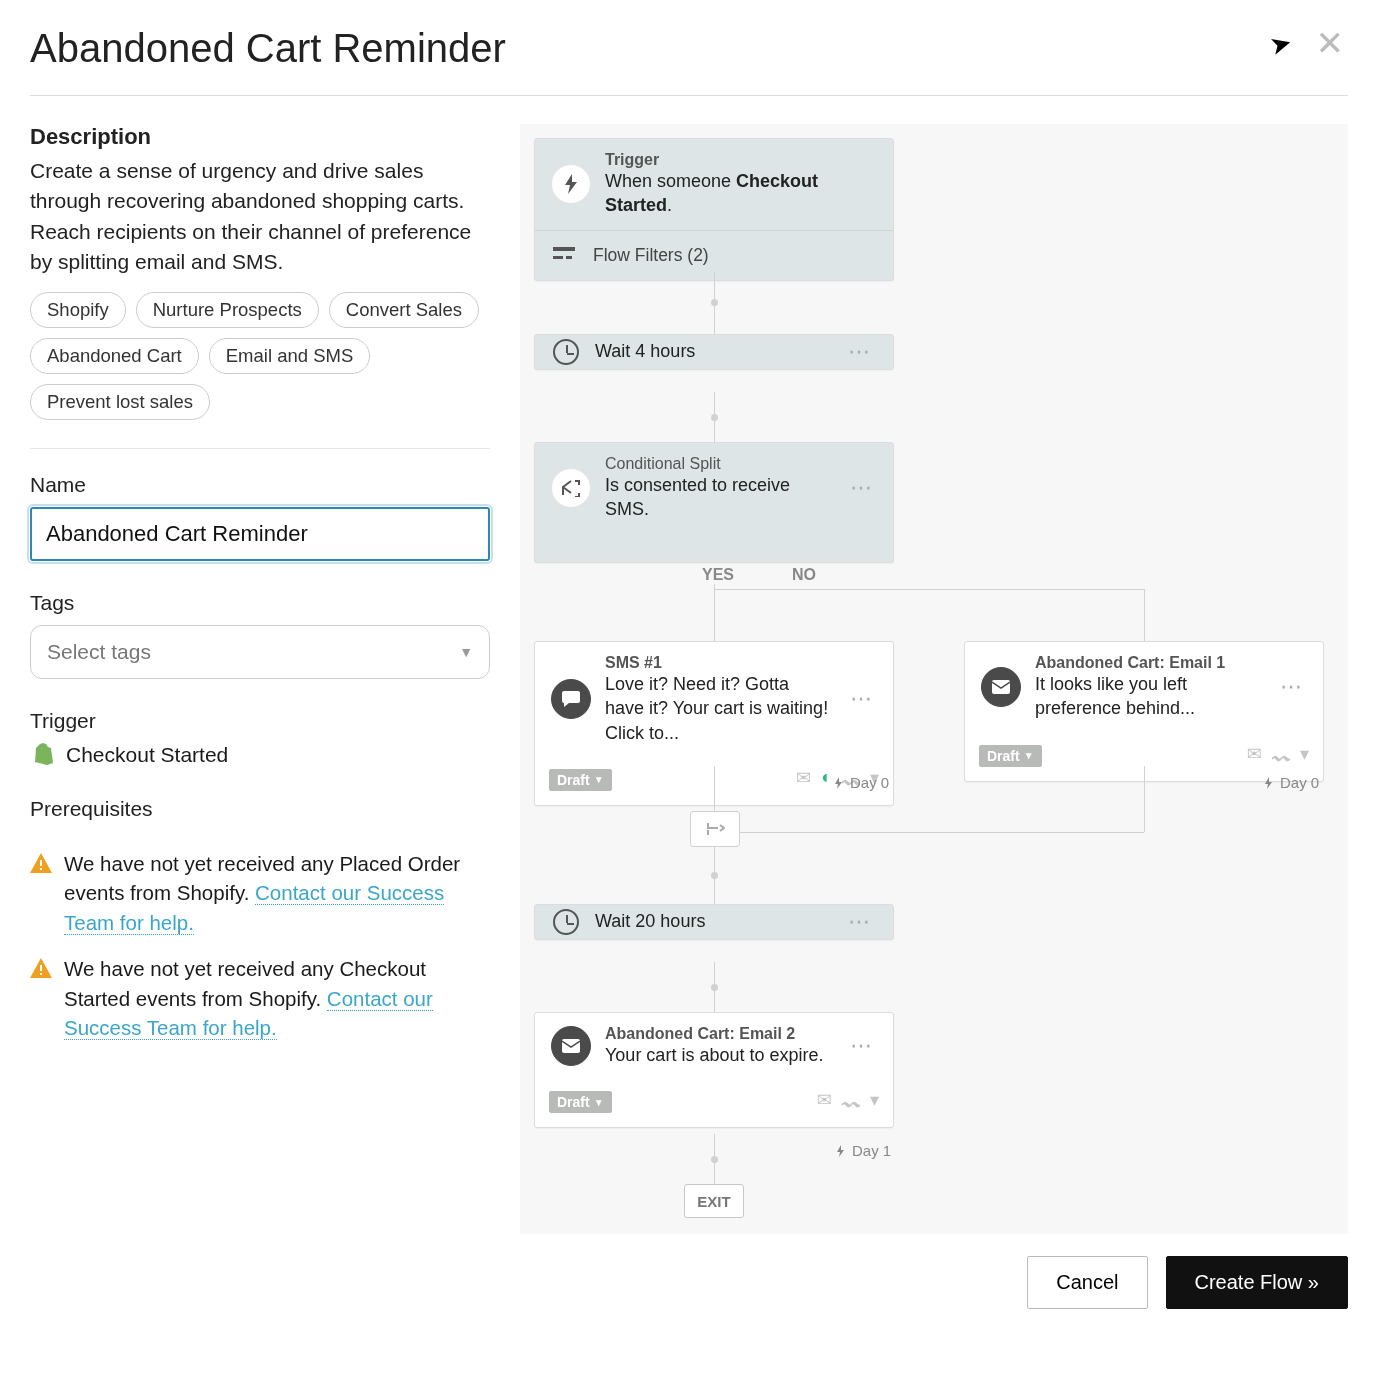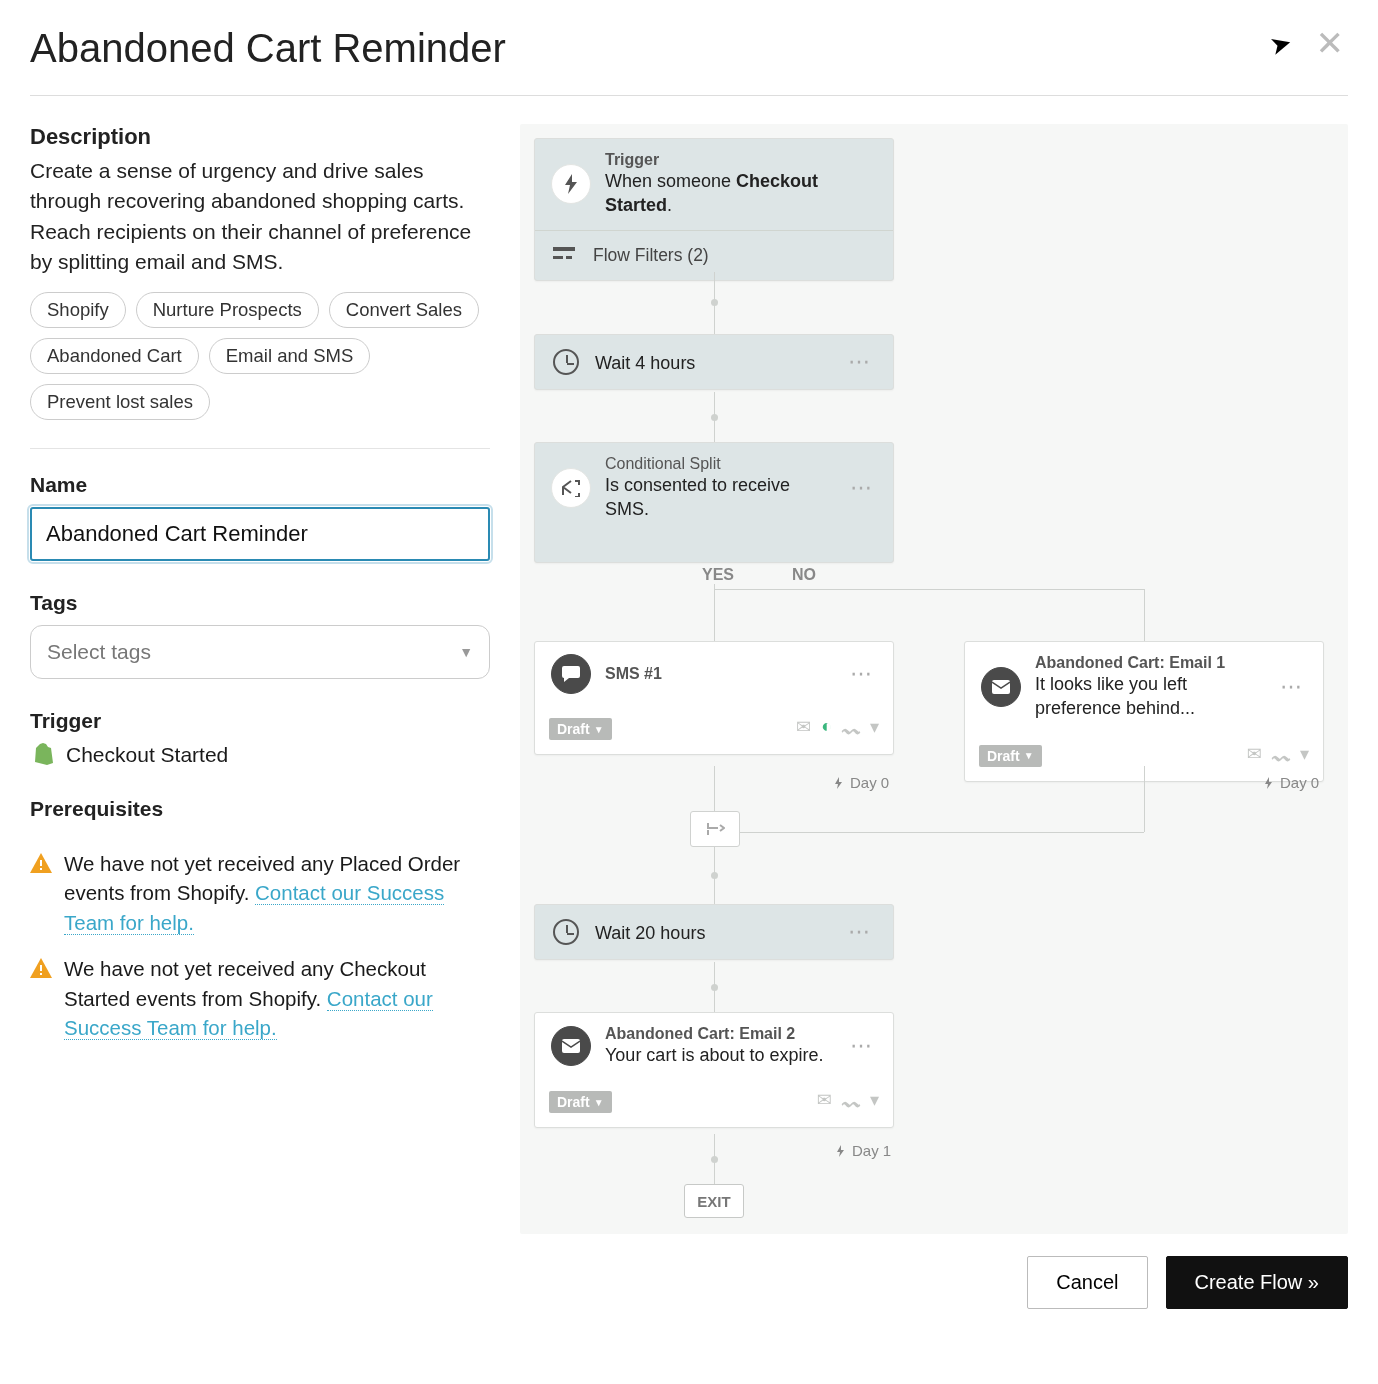--- a/index.html
+++ b/index.html
@@ -17,21 +17,21 @@
   .close-x { font-size: 34px; color:#bbb; cursor:pointer; line-height:1; padding:0 4px;}
   hr.divider { border:0; border-top:1px solid #ddd; margin: 24px 0 0 0;}
   .layout { display:flex; gap: 30px; margin-top: 28px;}
   .left-col { width: 460px; flex:0 0 460px;}
   .right-col { flex:1; background:#f6f7f6; border-radius:2px; position:relative; height:1110px; overflow:hidden;}
   .section-label { font-weight:700; font-size:22px; margin-bottom:6px; color:#222;}
   .desc-text { font-size:21px; line-height:1.45; color:#222; margin-bottom:14px;}
   .tags-row { display:flex; flex-wrap:wrap; gap:10px; margin-bottom: 28px;}
   .pill { border:1px solid #ccc; border-radius:20px; padding:6px 16px; font-size:18.5px; color:#333; background:#fff;}
   .left-divider { border:0; border-top:1px solid #e4e4e4; margin: 10px 0 24px 0;}
-  .field-label { font-weight:700; font-size:21px; margin-bottom:10px; color:#222;}
+  .field-label { font-weight:400; font-size:21px; margin-bottom:10px; color:#222;}
   .name-input {
     width:100%; font-size:22px; padding:12px 14px;
     border:2px solid #2a8ab3; border-radius:3px;
     outline: 2px solid rgba(66,150,190,0.3); outline-offset:1px;
     color:#111;
   }
   .tags-select {
     margin-top:10px; width:100%; border:1px solid #ccc; border-radius:12px;
     padding:14px 16px; font-size:21px; color:#777;
     display:flex; justify-content:space-between; align-items:center;
@@ -53,21 +53,21 @@
   .node-blue { background:#dde5e6; }
   .node-inner { display:flex; align-items:center; padding:12px 16px; gap:14px;}
   .icon-circle { width:40px; height:40px; border-radius:50%; background:#fff; border:1px solid #e3e5e3; display:flex; align-items:center; justify-content:center; flex:0 0 40px;}
   .icon-circle-dark { background:#4a4a4a; border-color:#4a4a4a;}
   .node-head { font-size:16px; color:#555; font-weight:600;}
   .node-body { font-size:18px; color:#222; line-height:1.35;}
   .node-content { flex:1;}
   .node-menu { color:#aaa; font-size:22px; letter-spacing:1px; cursor:pointer; padding:0 4px;}
   .filter-row { border-top:1px solid #d0d5d0; padding:14px 18px; display:flex; align-items:center; gap:18px; font-size:17.5px; color:#444;}
   .filter-icon { width:22px; height:16px; display:inline-block;}
-  .wait-node { display:flex; align-items:flex-end; padding:14px 18px; gap:16px;}
+  .wait-node { display:flex; align-items:flex-start; padding:4px 18px; gap:16px;}
   .wait-icon { width:26px; height:26px; border:2px solid #555; border-radius:50%; position:relative;}
   .wait-icon::after { content:""; position:absolute; width:2px; height:8px; background:#555; top:4px; left:11px;}
   .wait-icon::before { content:""; position:absolute; width:7px; height:2px; background:#555; top:12px; left:12px;}
   .cond-head { font-size:16px; color:#555;}
   .yesno { position:absolute; font-size:16px; color:#888; font-weight:700;}
   .action-node { background:#fff;}
   .badge { display:inline-flex; align-items:center; gap:4px; background:#b8bab8; color:#fff; font-size:14px; padding:3px 8px; border-radius:2px; font-weight:600;}
   .action-footer { display:flex; justify-content:space-between; align-items:center; padding:10px 14px 12px 14px;}
   .icon-strip { display:flex; gap:10px; color:#c4c6c4;}
   .icon-strip .active { color:#3bb77e;}
@@ -230,20 +230,21 @@
 
       <div class="node action-node" style="left:14px; top:517px; width:360px;">
         <div class="node-inner">
           <span class="icon-circle icon-circle-dark">
             <svg width="18" height="16" viewBox="0 0 18 16">
                 <path fill="#fff" d="M2 0 h14 a2 2 0 0 1 2 2 v8 a2 2 0 0 1 -2 2 h-9 l-5 4 v-4 a2 2 0 0 1 -2-2 v-8 a2 2 0 0 1 2-2z"></path>
               </svg>
           </span>
           <div class="node-content">
             <div class="node-head">SMS #1</div>
+            <div class="node-body">Love it? Need it? Gotta have it? Your cart is waiting! Click to...</div>
           </div>
           <span class="node-menu">⋯</span>
         </div>
         <div class="action-footer">
           <span class="badge">
               <span>Draft</span> 
               <span style="font-size:10px;">▼</span>
             </span>
           <span class="icon-strip">
             <span>✉</span>

